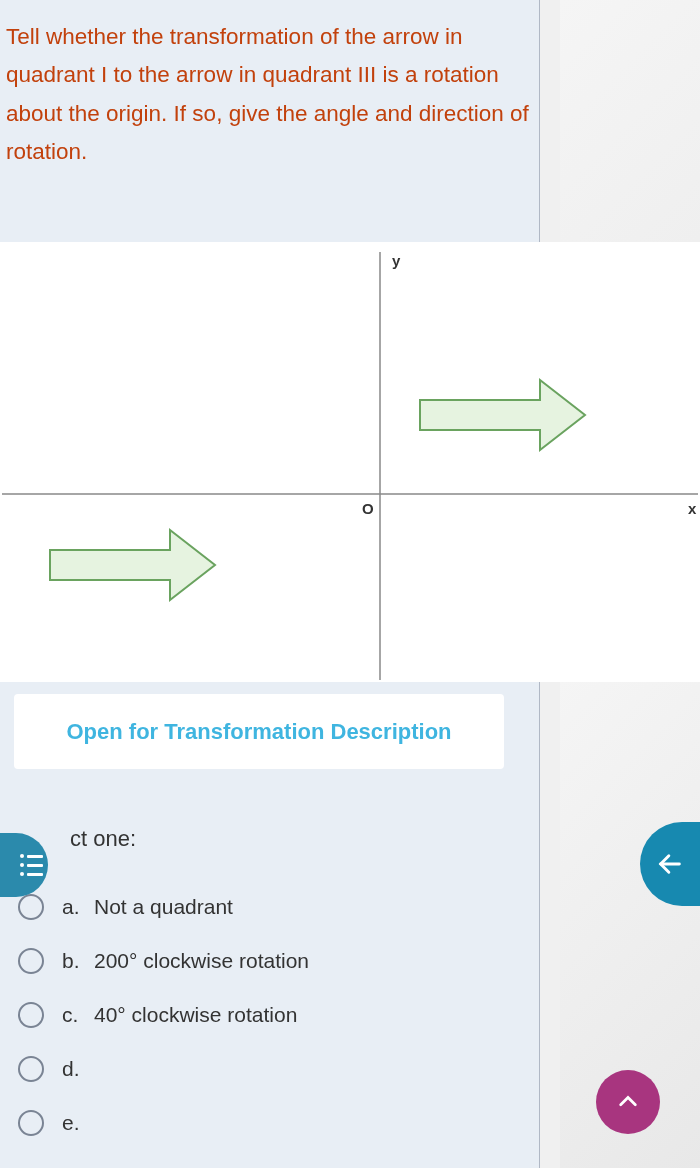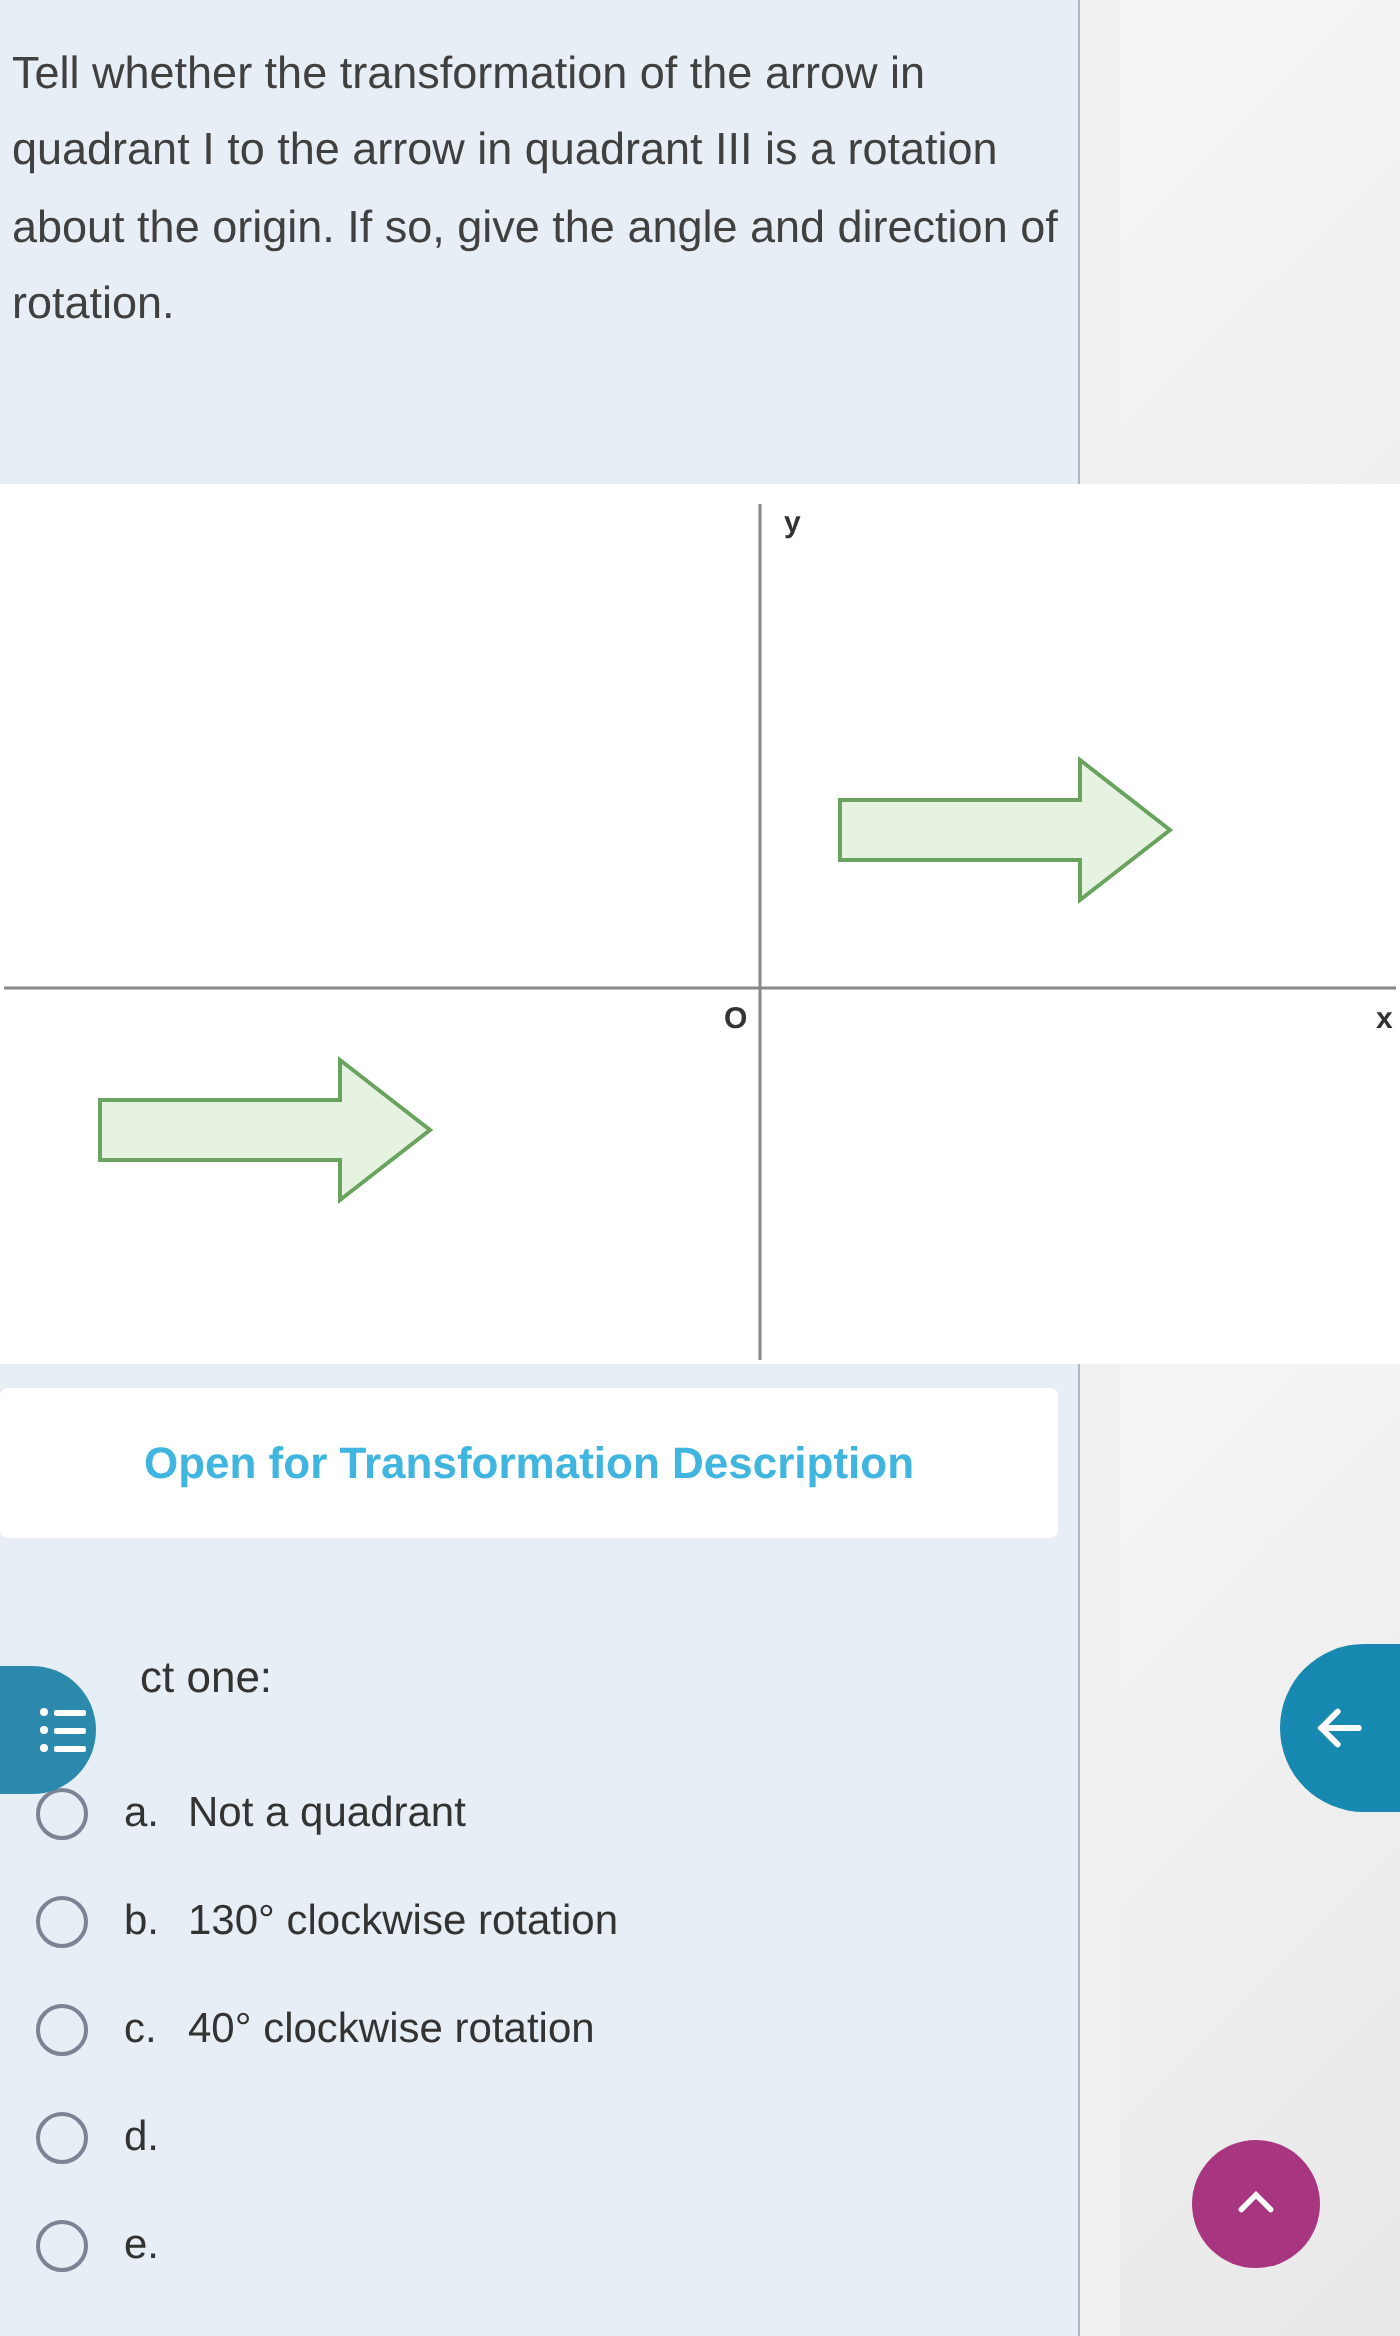--- a/index.html
+++ b/index.html
@@ -33,40 +33,40 @@
       left: 560px;
       top: 680px;
       width: 140px;
       height: 488px;
       background: linear-gradient(135deg, #f5f5f5 0%, #e8e8e8 100%);
     }
     .question-text {
       padding: 18px 8px 12px 6px;
       font-size: 22.5px;
       line-height: 1.7;
-      color: #404040;
+      color: #c2410c;
     }
     .graph-container {
       position: absolute;
       top: 242px;
       left: 0;
       width: 700px;
       height: 440px;
       background: white;
       z-index: 5;
     }
     .graph-container svg {
       width: 100%;
       height: 100%;
     }
     .open-button {
       position: absolute;
       top: 694px;
-      left: 0;
-      width: 529px;
+      left: 14px;
+      width: 490px;
       background: white;
       border: none;
       border-radius: 4px;
       padding: 20px 12px;
       font-size: 22px;
       font-weight: 600;
       color: #3fb5e0;
       text-align: center;
       cursor: pointer;
       line-height: 1.6;
@@ -211,21 +211,21 @@
 
   <div class="option-row">
     <div class="radio-circle"></div>
     <div class="option-letter">a.</div>
     <div class="option-text">Not a quadrant</div>
   </div>
 
   <div class="option-row">
     <div class="radio-circle"></div>
     <div class="option-letter">b.</div>
-    <div class="option-text">130° clockwise rotation</div>
+    <div class="option-text">200° clockwise rotation</div>
   </div>
 
   <div class="option-row">
     <div class="radio-circle"></div>
     <div class="option-letter">c.</div>
     <div class="option-text">40° clockwise rotation</div>
   </div>
 
   <div class="option-row">
     <div class="radio-circle"></div>

